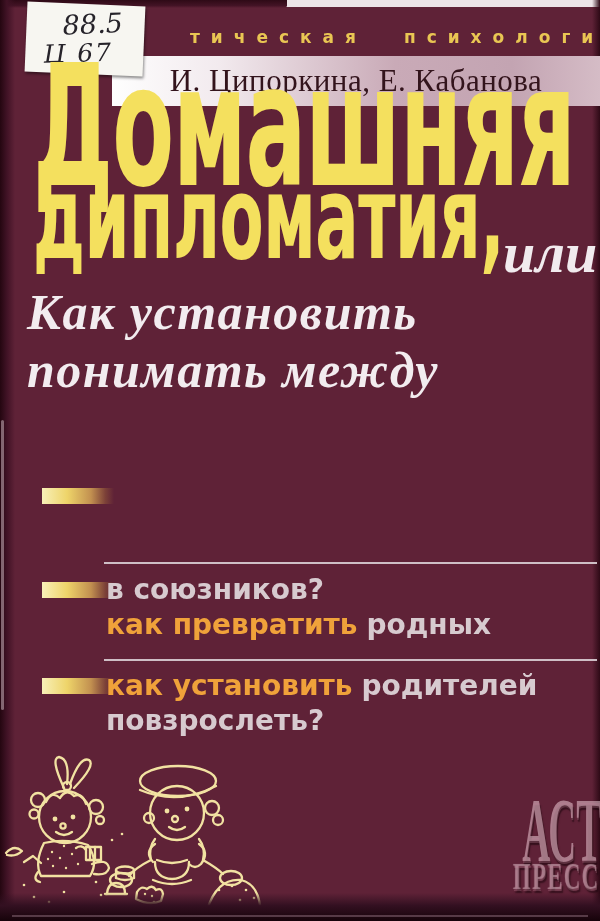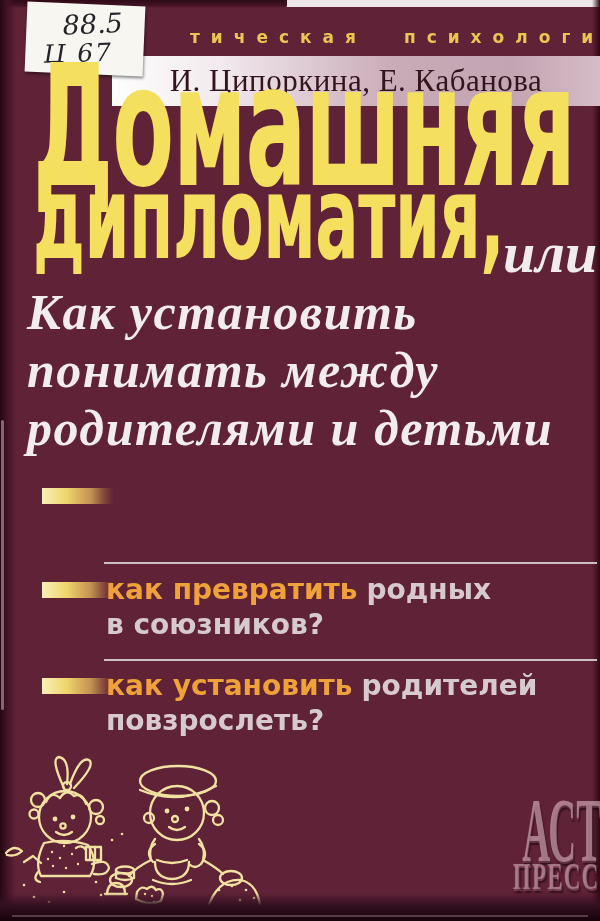--- a/index.html
+++ b/index.html
@@ -121,30 +121,29 @@
     <span class="cond">Домашняя</span>
   </div>
   <div class="title-line title-l2">
     <span class="cond">дипломатия,</span>
   </div>
   <div class="title-or">или</div>
 
   <div class="subtitle">
     <div>Как установить</div>
     <div>понимать между</div>
-    <div>родителями и детьми</div>
   </div>
 
   <div class="bbar bar1"></div>
   <div class="sep sep1"></div>
 
   <div class="bbar bar2"></div>
   <div class="btext bt2">
+    <div>в союзников?</div>
     <div><span class="hl">как превратить</span><span>родных</span></div>
-    <div>в союзников?</div>
   </div>
   <div class="sep sep2"></div>
 
   <div class="bbar bar3"></div>
   <div class="btext bt3">
     <div><span class="hl">как установить</span><span>родителей</span></div>
     <div>повзрослеть?</div>
   </div>
 
   <svg class="kids" width="280" height="165" viewBox="0 0 280 165">

